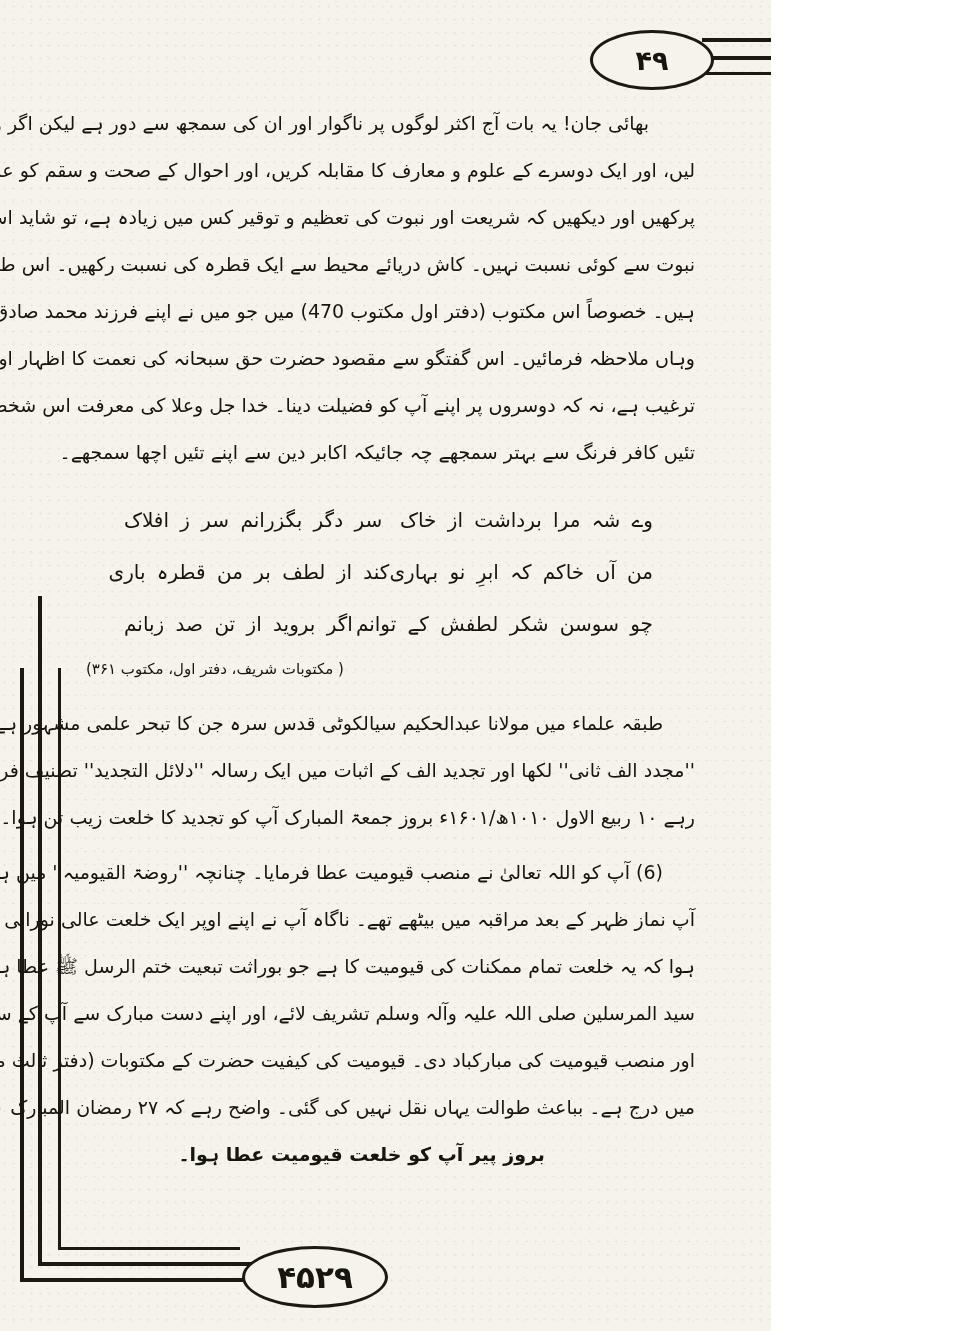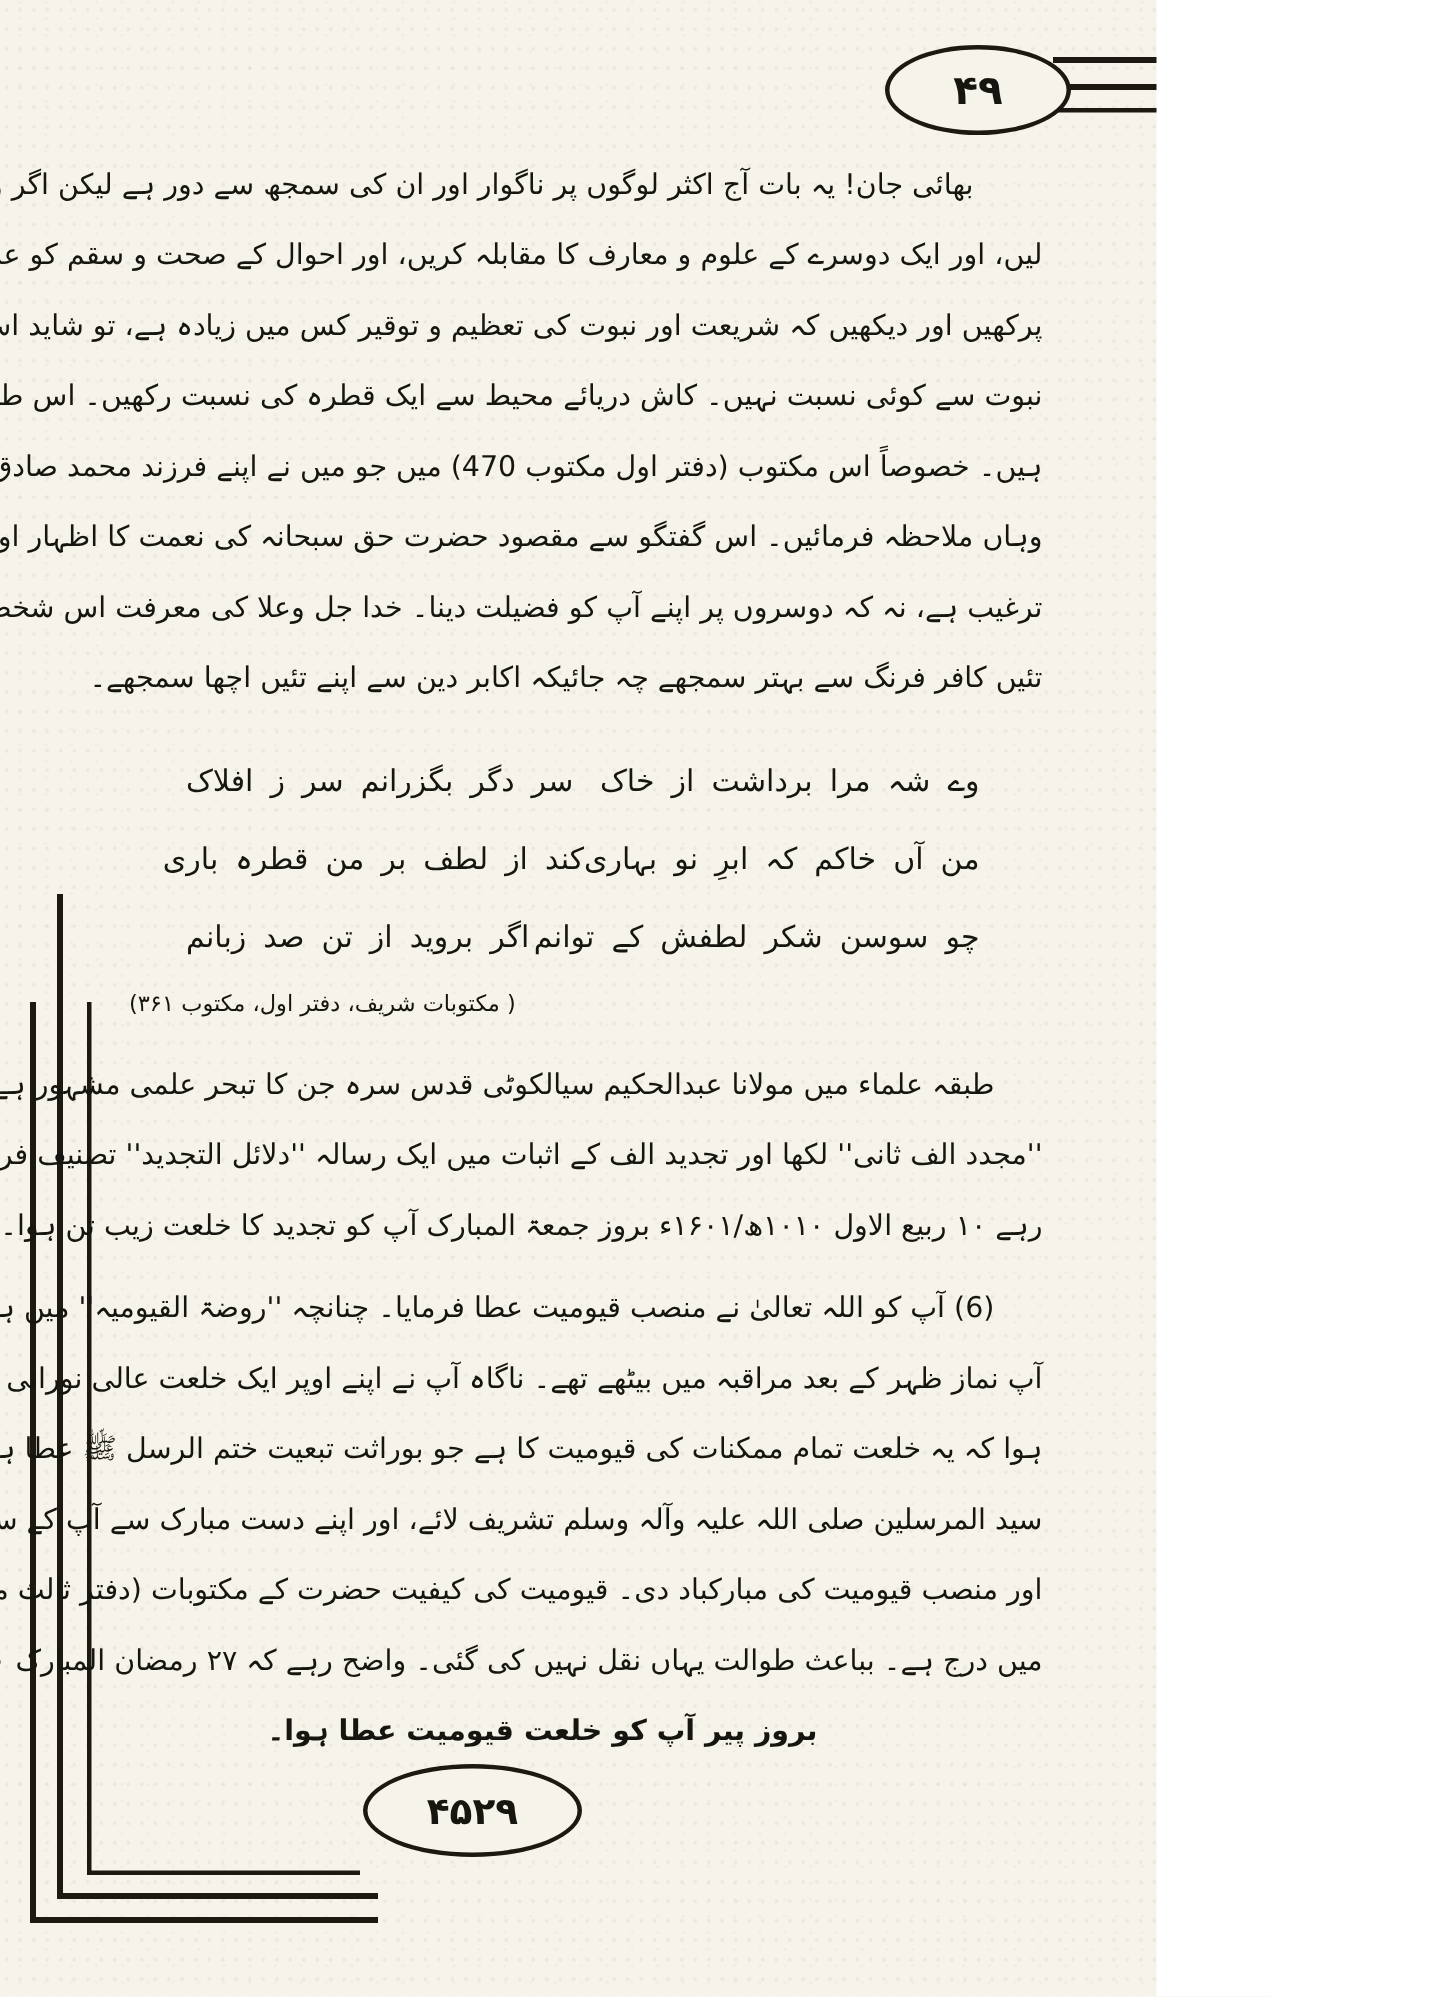--- a/index.html
+++ b/index.html
@@ -15,21 +15,21 @@
     font-family:"DejaVu Sans", sans-serif;
     color:#17150f;
   }
   .rule { position:absolute; background:#1b1912; }
   .badge {
     position:absolute; display:flex; align-items:center; justify-content:center;
     border:3px solid #1b1912; border-radius:50%; background:#f6f3ea;
     font-weight:bold; letter-spacing:2px;
   }
   .badge-top    { left:590px; top:30px;  width:118px; height:54px; font-size:27px; }
-  .badge-bottom { left:242px; top:1176px; width:140px; height:56px; font-size:25px; }
+  .badge-bottom { left:242px; top:1246px; width:140px; height:56px; font-size:31px; }
   .text-block {
     position:absolute; top:100px; right:76px; left:72px;
     direction:rtl; text-align:right; font-size:19px; line-height:47px;
   }
   .line { white-space:nowrap; overflow:visible; }
   .indent-lg { padding-right:46px; }
   .indent-md { padding-right:32px; }
   .poetry { margin-top:18px; padding-right:42px; padding-left:52px; }
   .verse-row {
     display:flex; justify-content:space-between; direction:rtl;

